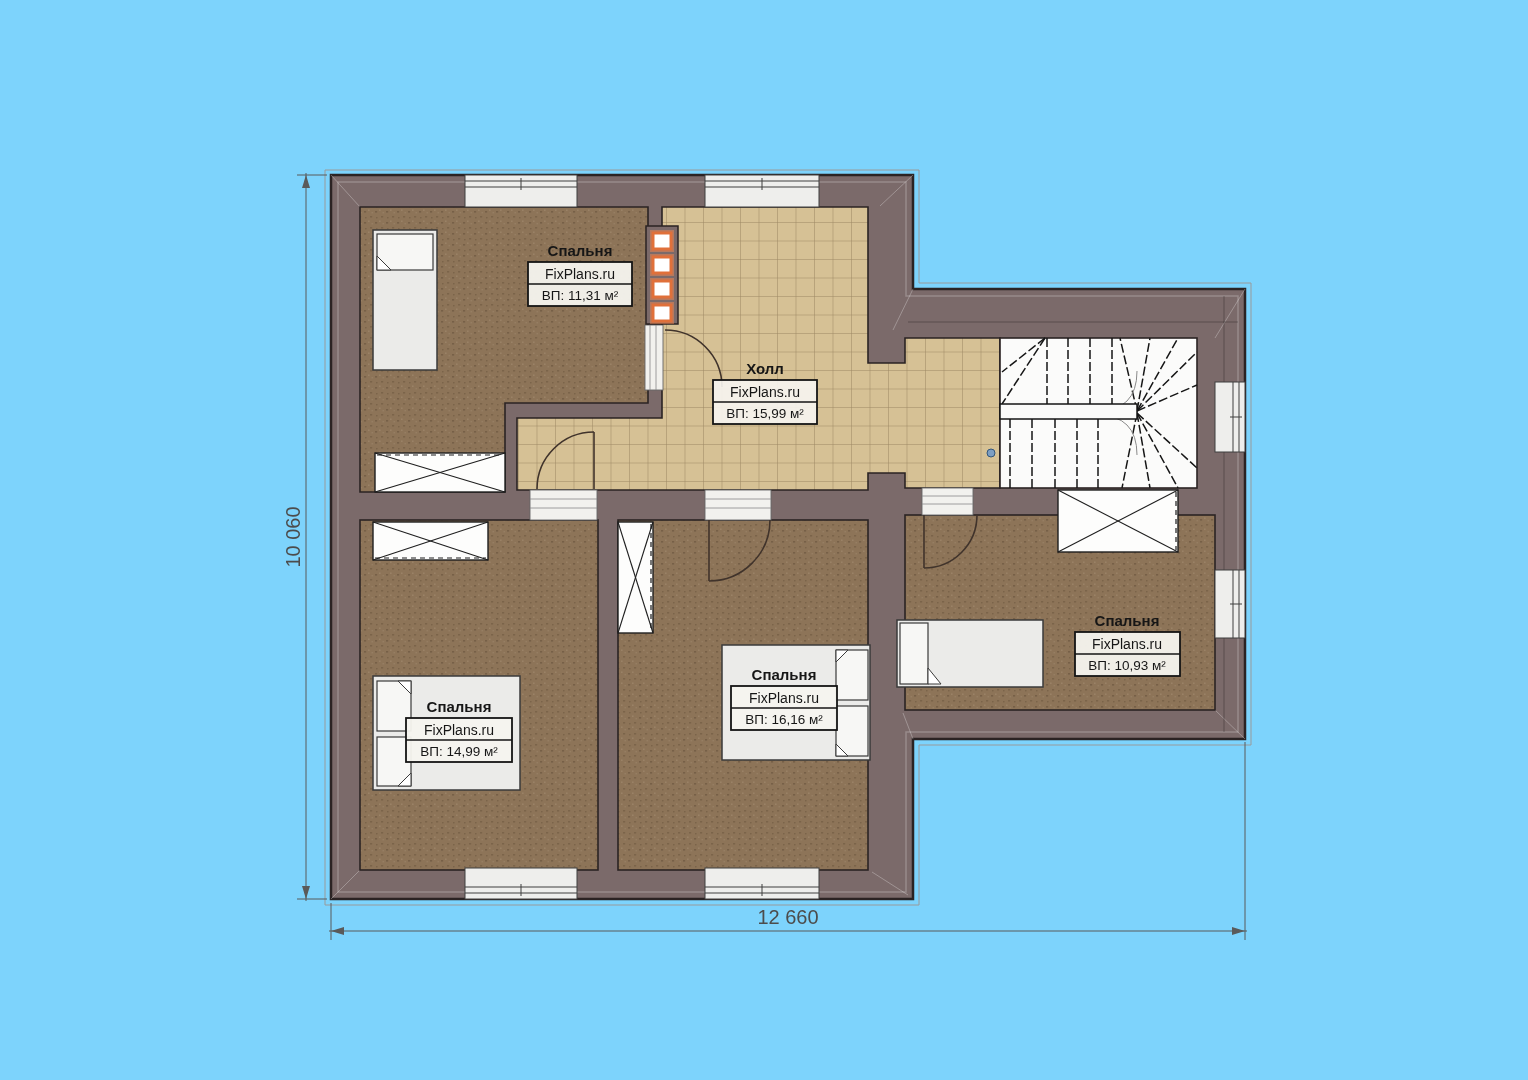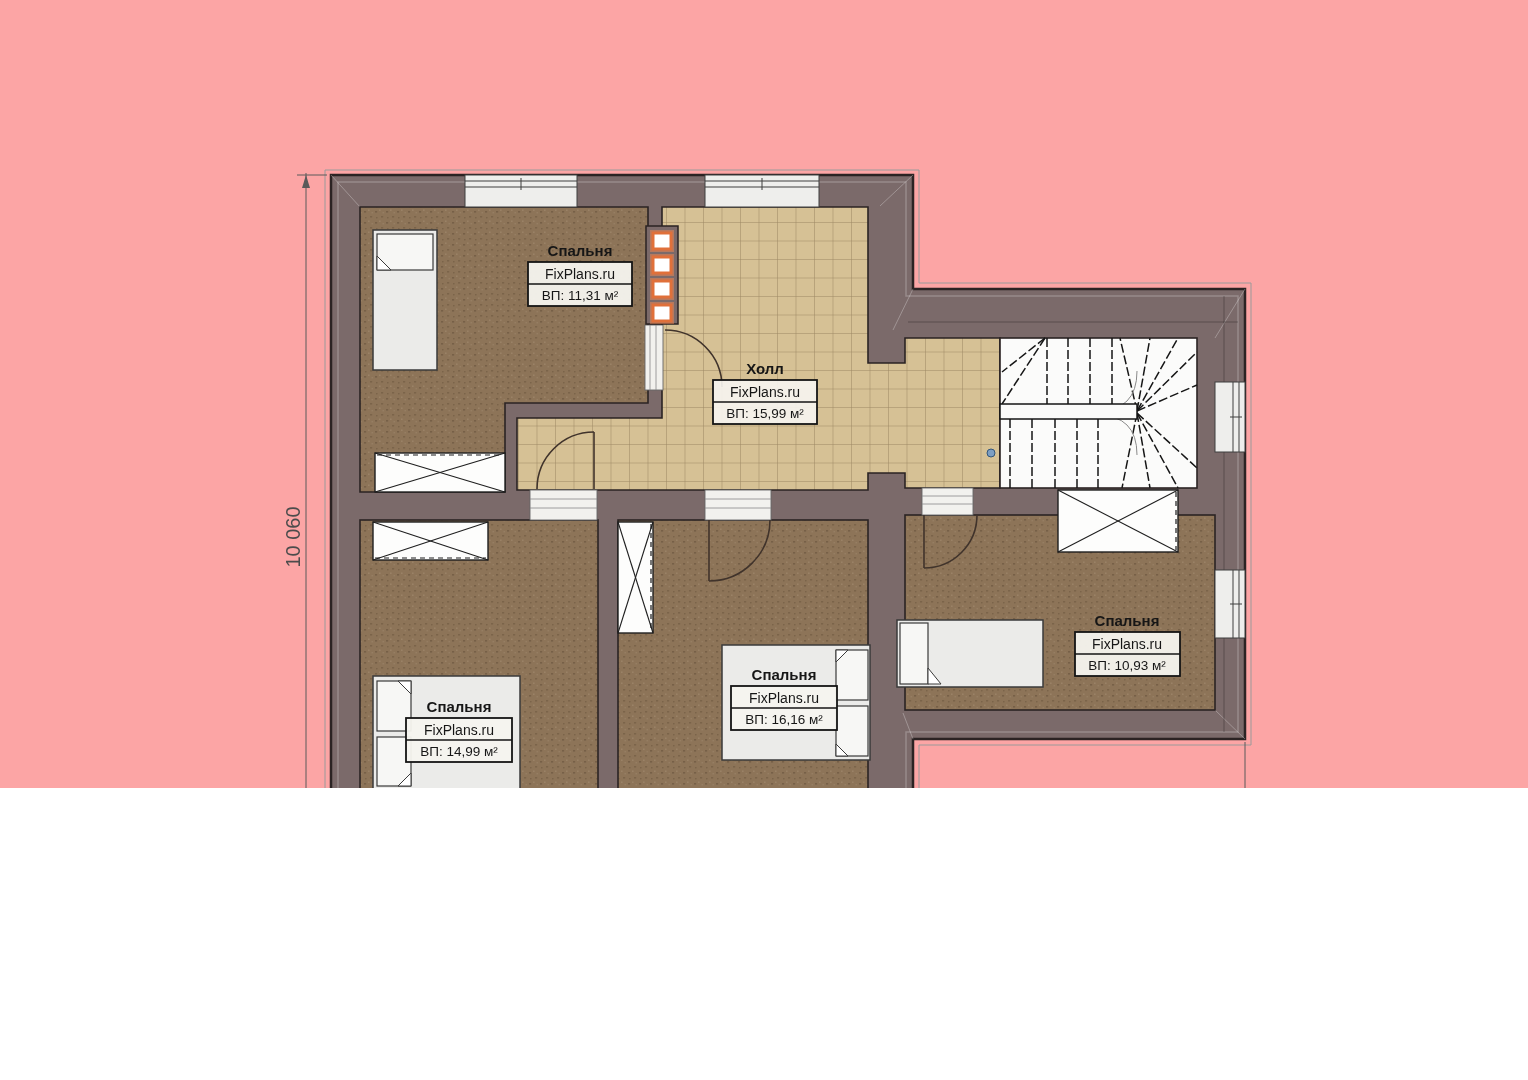--- a/index.html
+++ b/index.html
@@ -1,16 +1,16 @@
 <!DOCTYPE html>
 <html><head>
 <meta charset="utf-8">
 <style>
   html,body{margin:0;padding:0;background:#ffffff;}
-  .stage{position:relative;width:1528px;height:788px;background:#fca5a5;overflow:hidden;
+  .stage{position:relative;width:1528px;height:1080px;background:#7dd3fc;overflow:hidden;
          font-family:"Liberation Sans", sans-serif;}
   svg text{font-family:"Liberation Sans", sans-serif;}
   .room-title{font-size:15px;font-weight:bold;fill:#161616;}
   .box-text{font-size:13.5px;fill:#161616;}
   .wm-text{font-size:14px;fill:#161616;}
   .dim-text{font-size:20px;fill:#4c4c4c;}
 </style>
 </head>
 <body>
 

